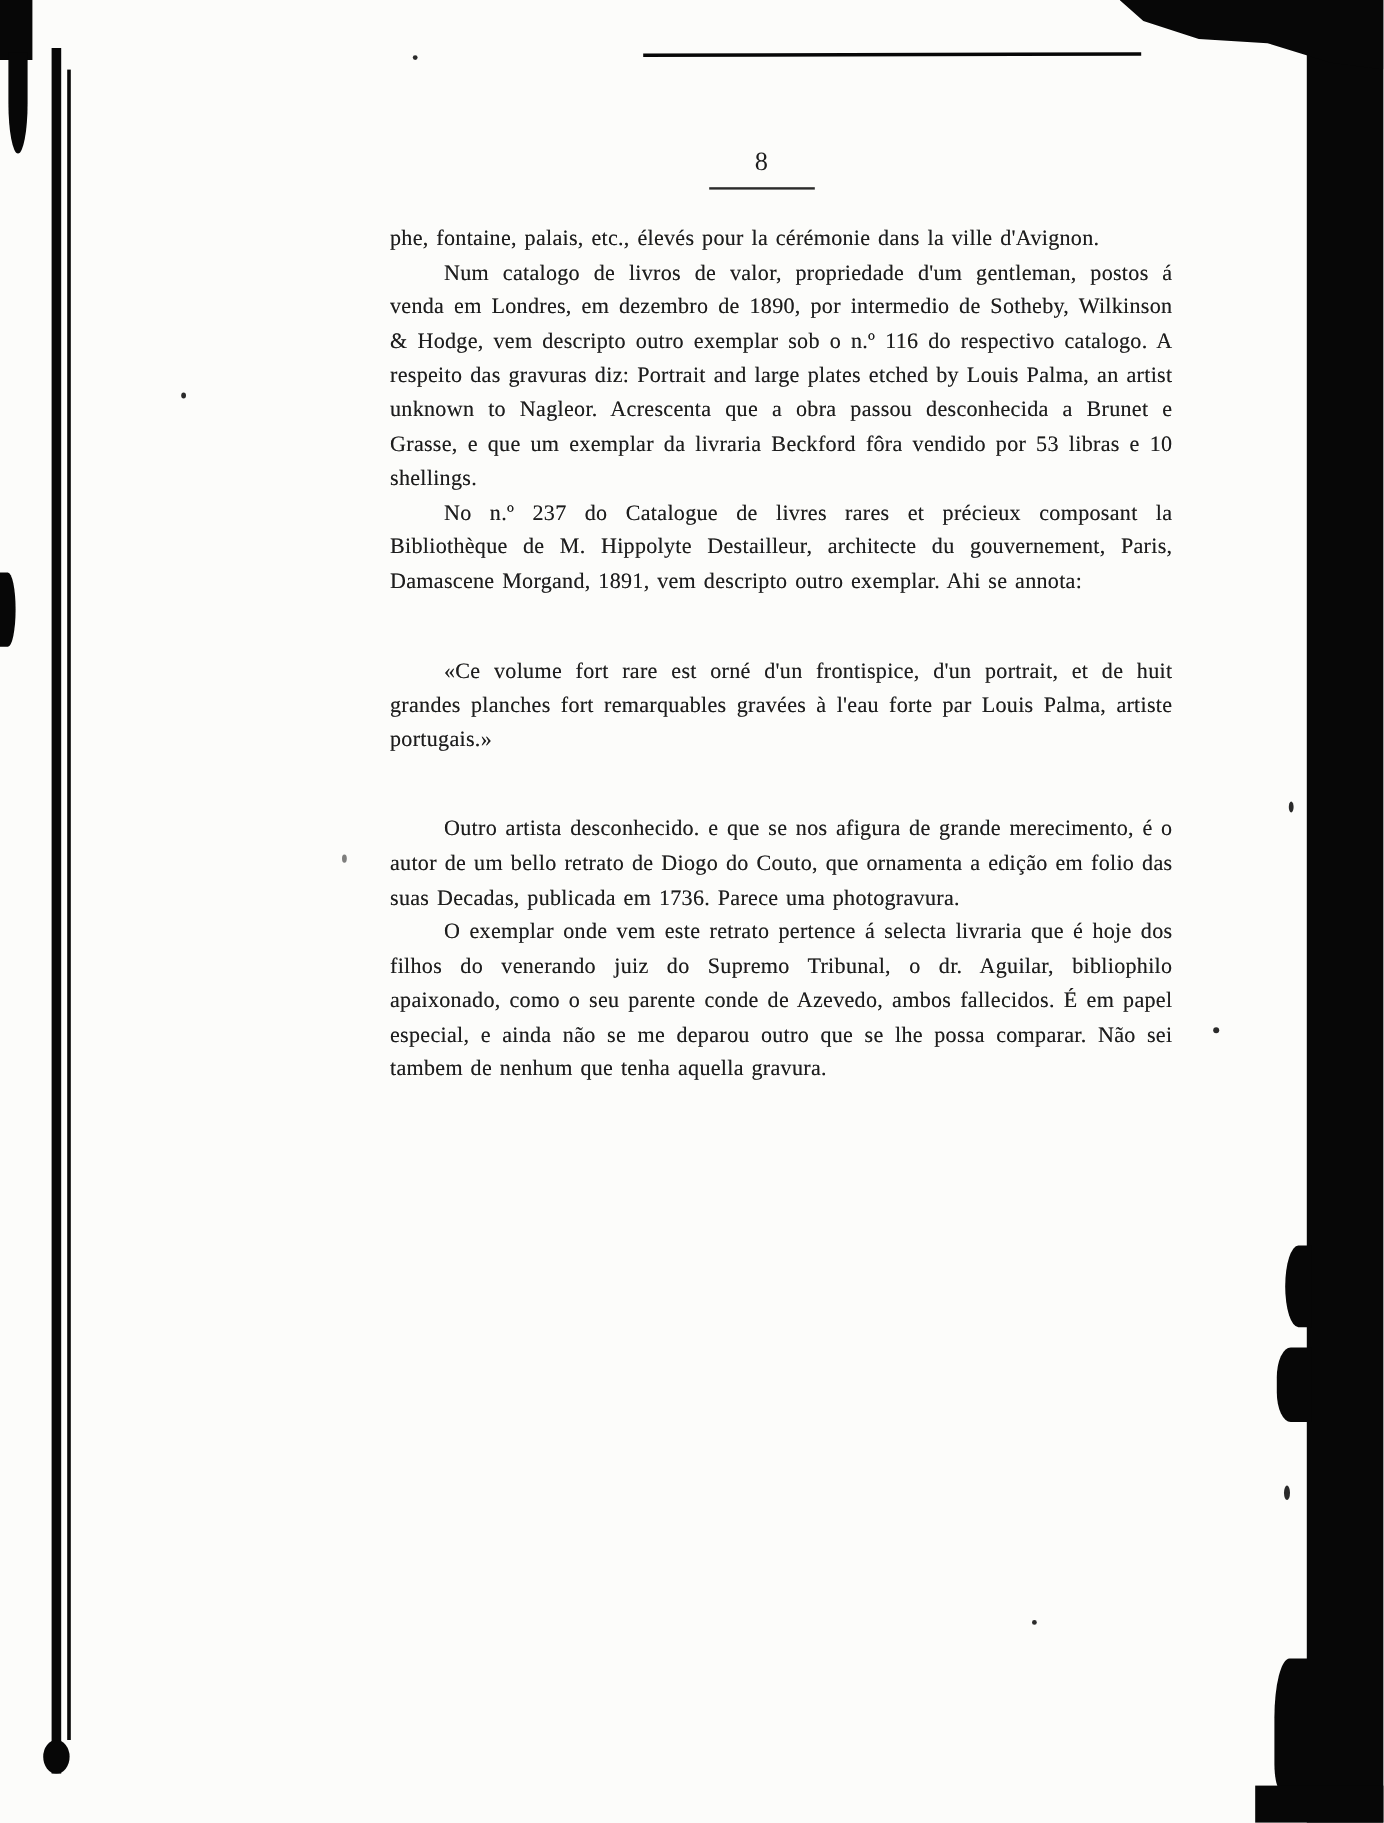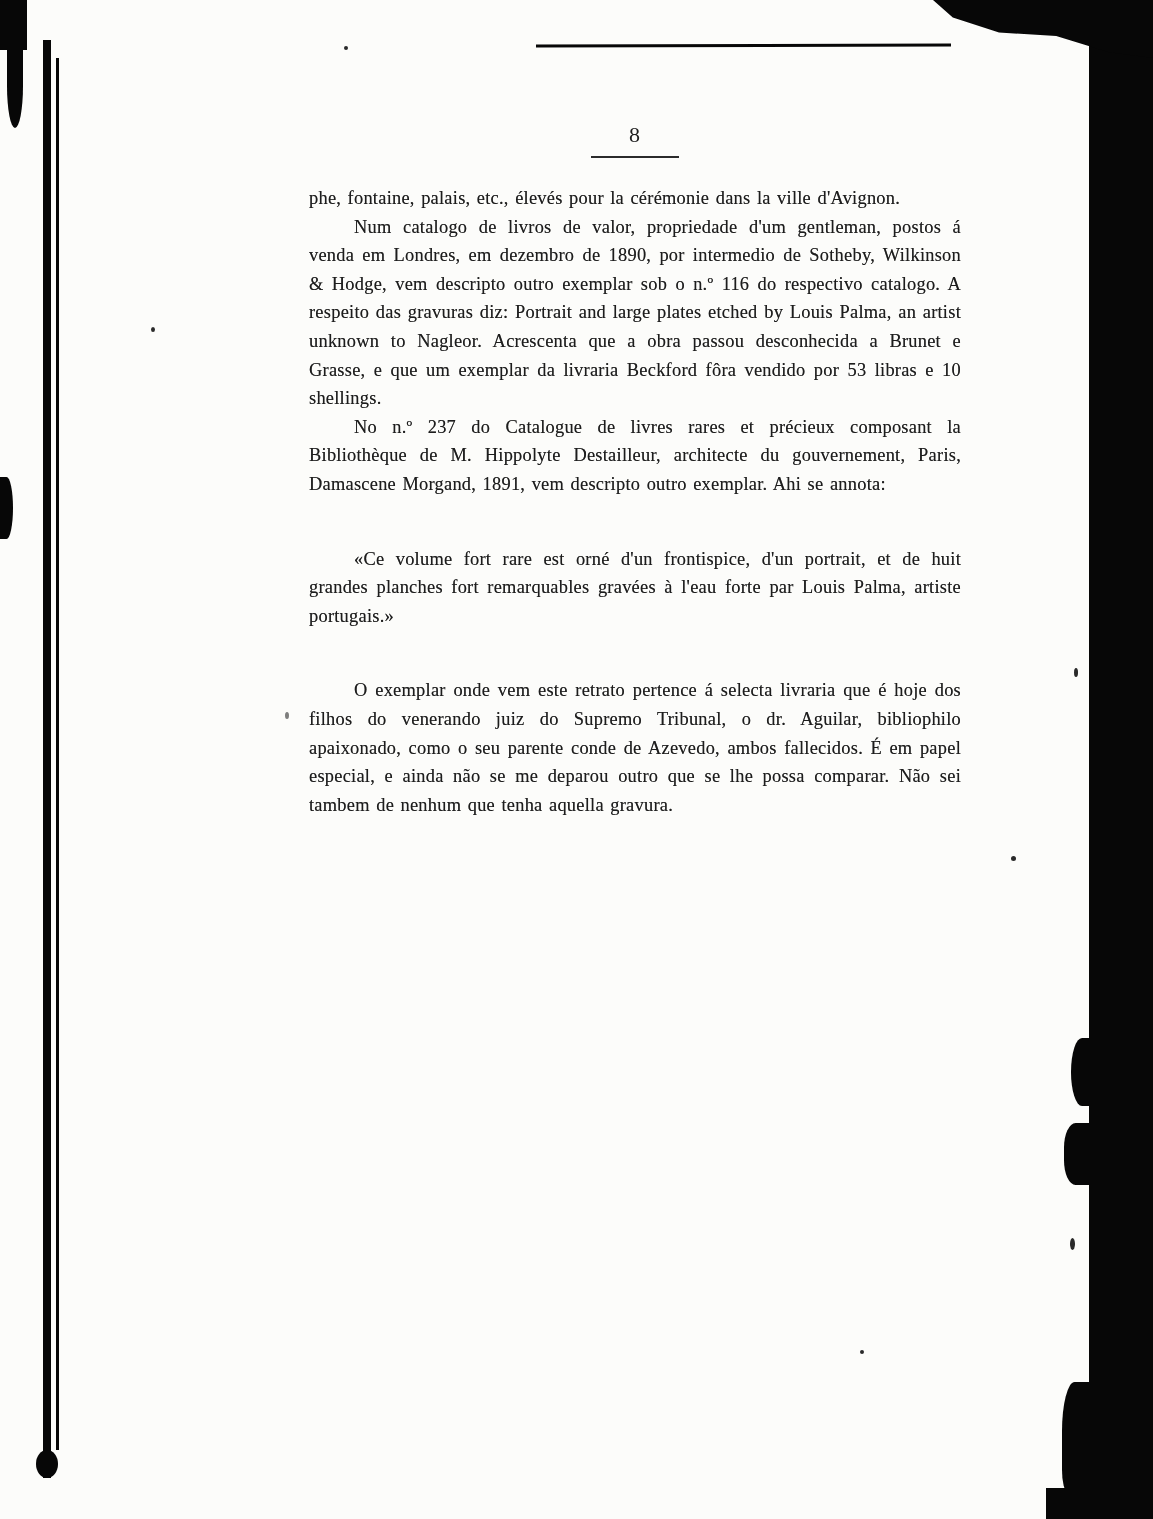--- a/index.html
+++ b/index.html
@@ -29,21 +29,21 @@
   .blob-left-bot  { left: 36px; top: 1450px; width: 22px; height: 28px; border-radius: 50%; }
   .speck          { position: absolute; background: #2a2a2a; border-radius: 50%; }
 
   
   .page-head { position: absolute; left: 309px; top: 122px; width: 652px; text-align: center; }
   .page-number { font-size: 22px; color: var(--text, #1d1d1d); letter-spacing: 1px; }
   .page-number-rule { width: 88px; height: 2px; background: #2b2b2b; margin: 8px auto 0 auto; }
 
   
   .text-block {
-    position: absolute; left: 309px; top: 184px; width: 652px;
+    position: absolute; left: 325px; top: 184px; width: 652px;
     color: var(--text, #1d1d1d);
     font-size: 18.4px; line-height: 28.6px;
     text-align: justify;
     word-spacing: 1.6px; letter-spacing: 0.25px;
     text-shadow: 0 0 0.5px rgba(25,25,25,0.55);
   }
   .para { margin: 0; }
   .para.indent { text-indent: 45px; }
   .para.quote  { margin: 46px 0; }
   .it { }
@@ -79,16 +79,17 @@
   <div class="page-head">
     <div class="page-number">8</div>
     <div class="page-number-rule"></div>
   </div>
 
   <div class="text-block">
       <p class="para"><span>phe, fontaine, palais, etc., élevés pour la cérémonie dans la ville d'Avignon.</span></p>
       <p class="para indent"><span>Num catalogo de livros de valor, propriedade d'um </span><span class="it">gentleman,</span><span> postos á venda em Londres, em dezembro de 1890, por intermedio de Sotheby, Wilkinson &amp; Hodge, vem descripto outro exemplar sob o n.º 116 do respectivo catalogo. A respeito das gravuras diz: </span><span class="it">Portrait and large plates etched by Louis Palma, an artist unknown to Nagleor.</span><span> Acrescenta que a obra passou desconhecida a Brunet e Grasse, e que um exemplar da livraria Beckford fôra vendido por 53 libras e 10 shellings.</span></p>
       <p class="para indent"><span>No n.º 237 do </span><span class="it">Catalogue de livres rares et précieux composant la Bibliothèque de M. Hippolyte Destailleur, architecte du gouvernement,</span><span> Paris, Damascene Morgand, 1891, vem descripto outro exemplar. Ahi se annota:</span></p>
       <p class="para indent quote"><span>«Ce volume fort rare est orné d'un frontispice, d'un portrait, et de huit grandes planches fort remarquables gravées à l'eau forte par Louis Palma, artiste portugais.»</span></p>
+      <p class="para indent"><span>Outro artista desconhecido. e que se nos afigura de grande merecimento, é o autor de um bello retrato de Diogo do Couto, que ornamenta a edição em folio das suas </span><span class="it">Decadas,</span><span> publicada em 1736. Parece uma photogravura.</span></p>
       <p class="para indent"><span>O exemplar onde vem este retrato pertence á selecta livraria que é hoje dos filhos do venerando juiz do Supremo Tribunal, o dr. Aguilar, bibliophilo apaixonado, como o seu parente conde de Azevedo, ambos fallecidos. É em papel especial, e ainda não se me deparou outro que se lhe possa comparar. Não sei tambem de nenhum que tenha aquella gravura.</span></p>
     </div>
 
 </div>
 
 </body></html>

